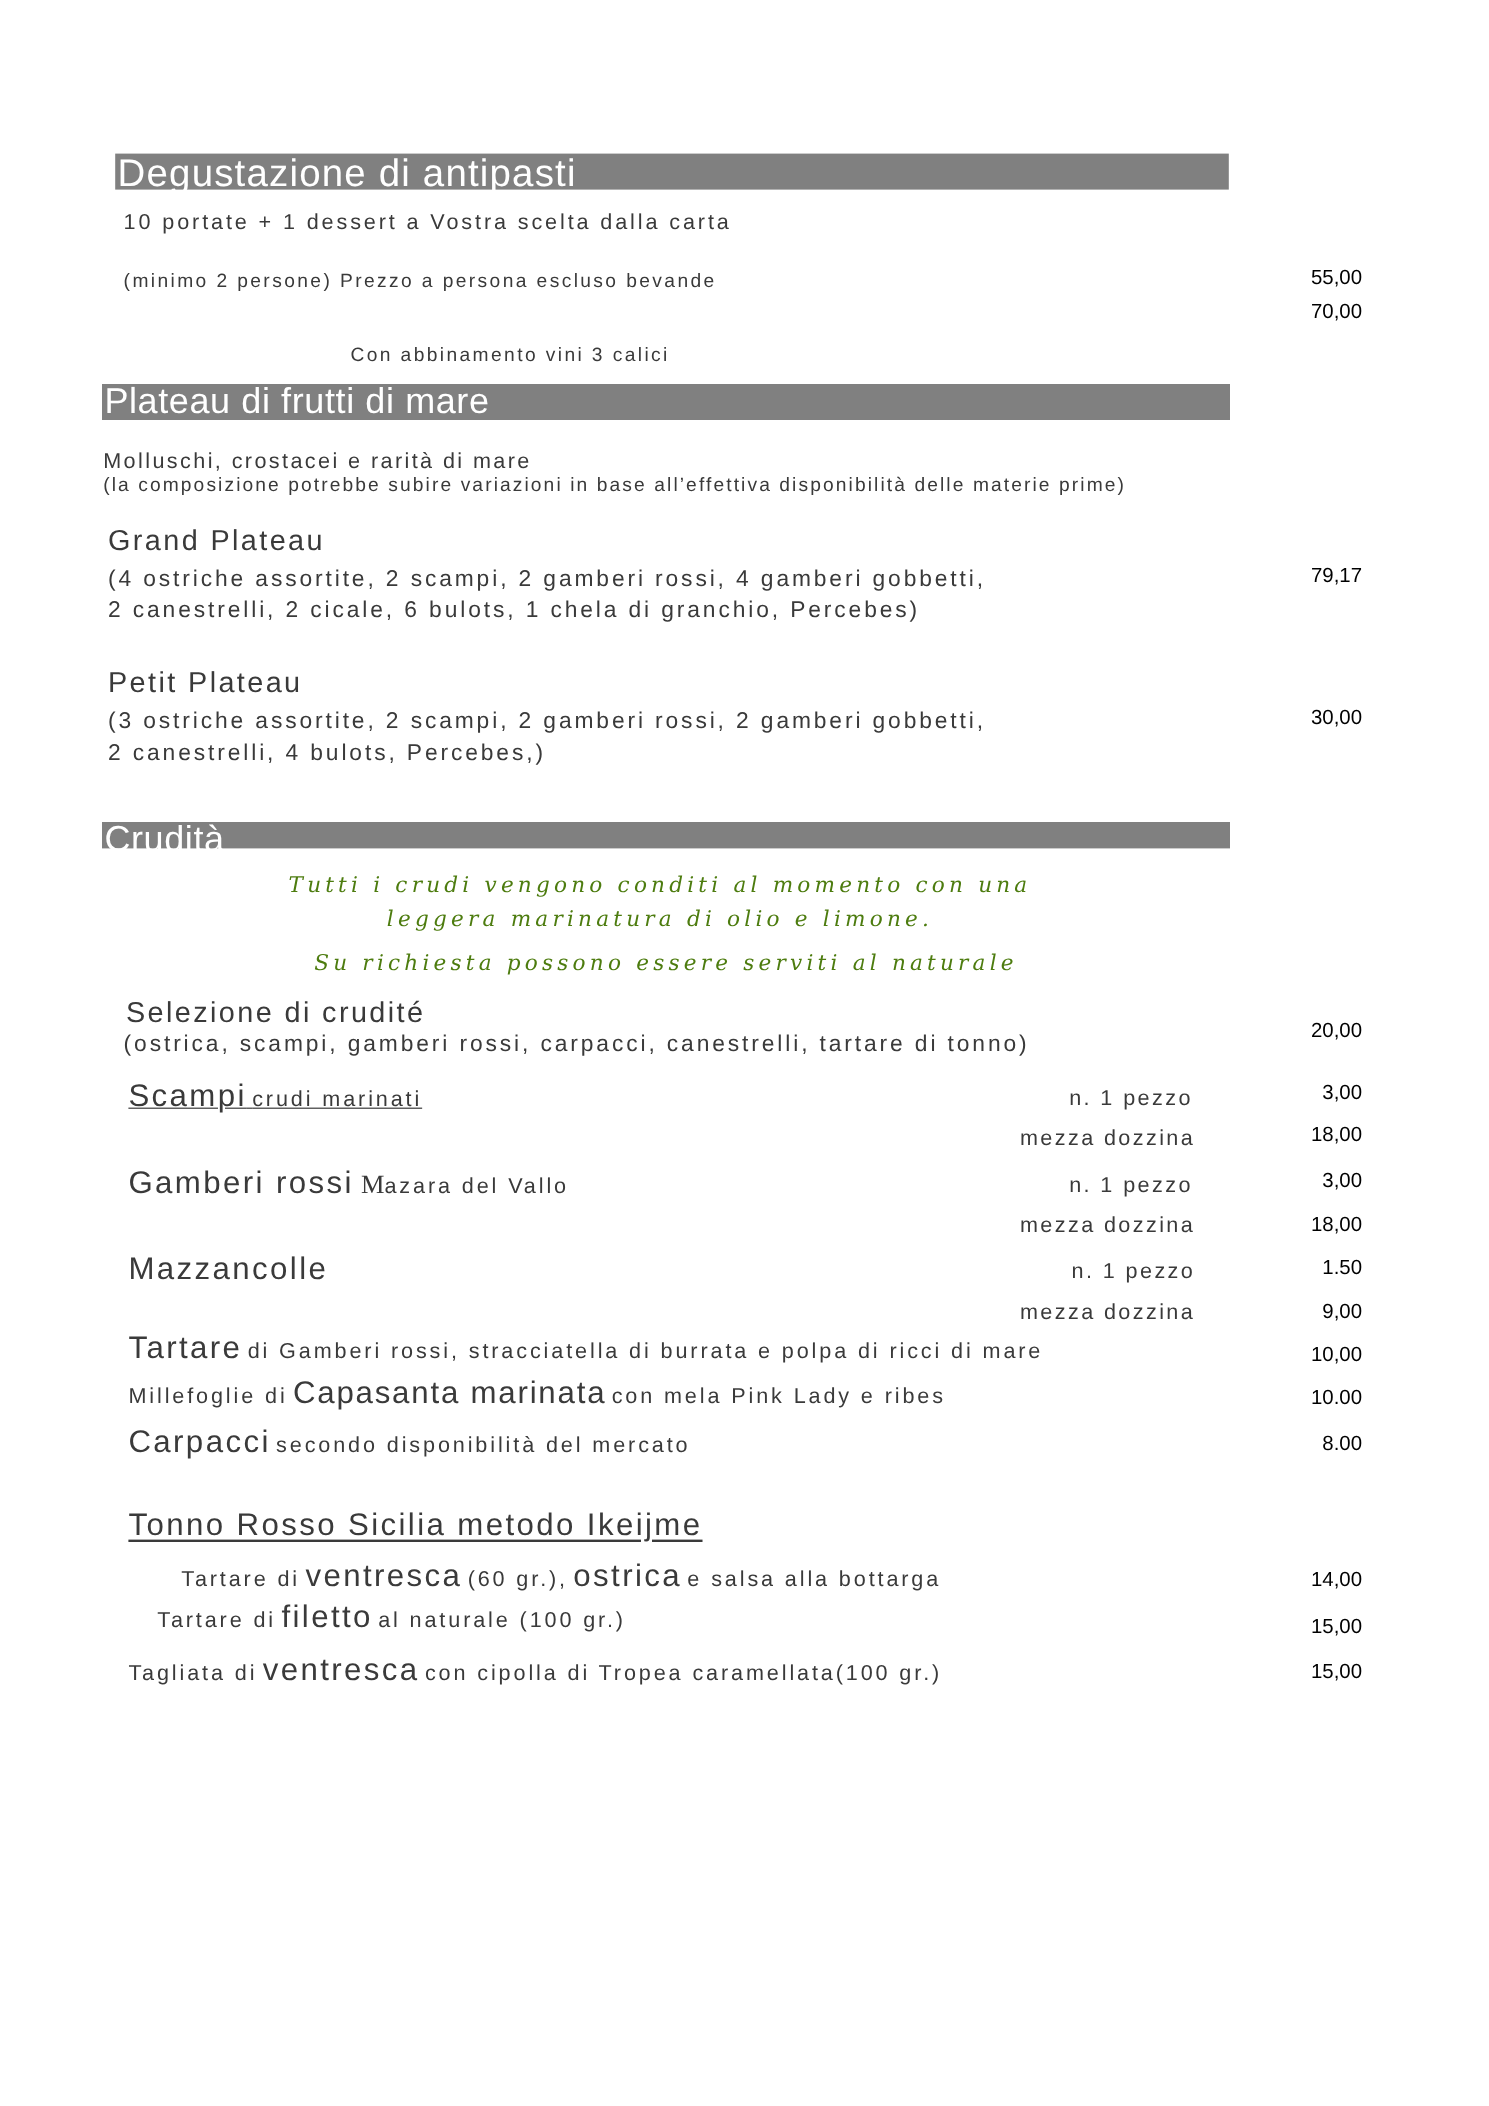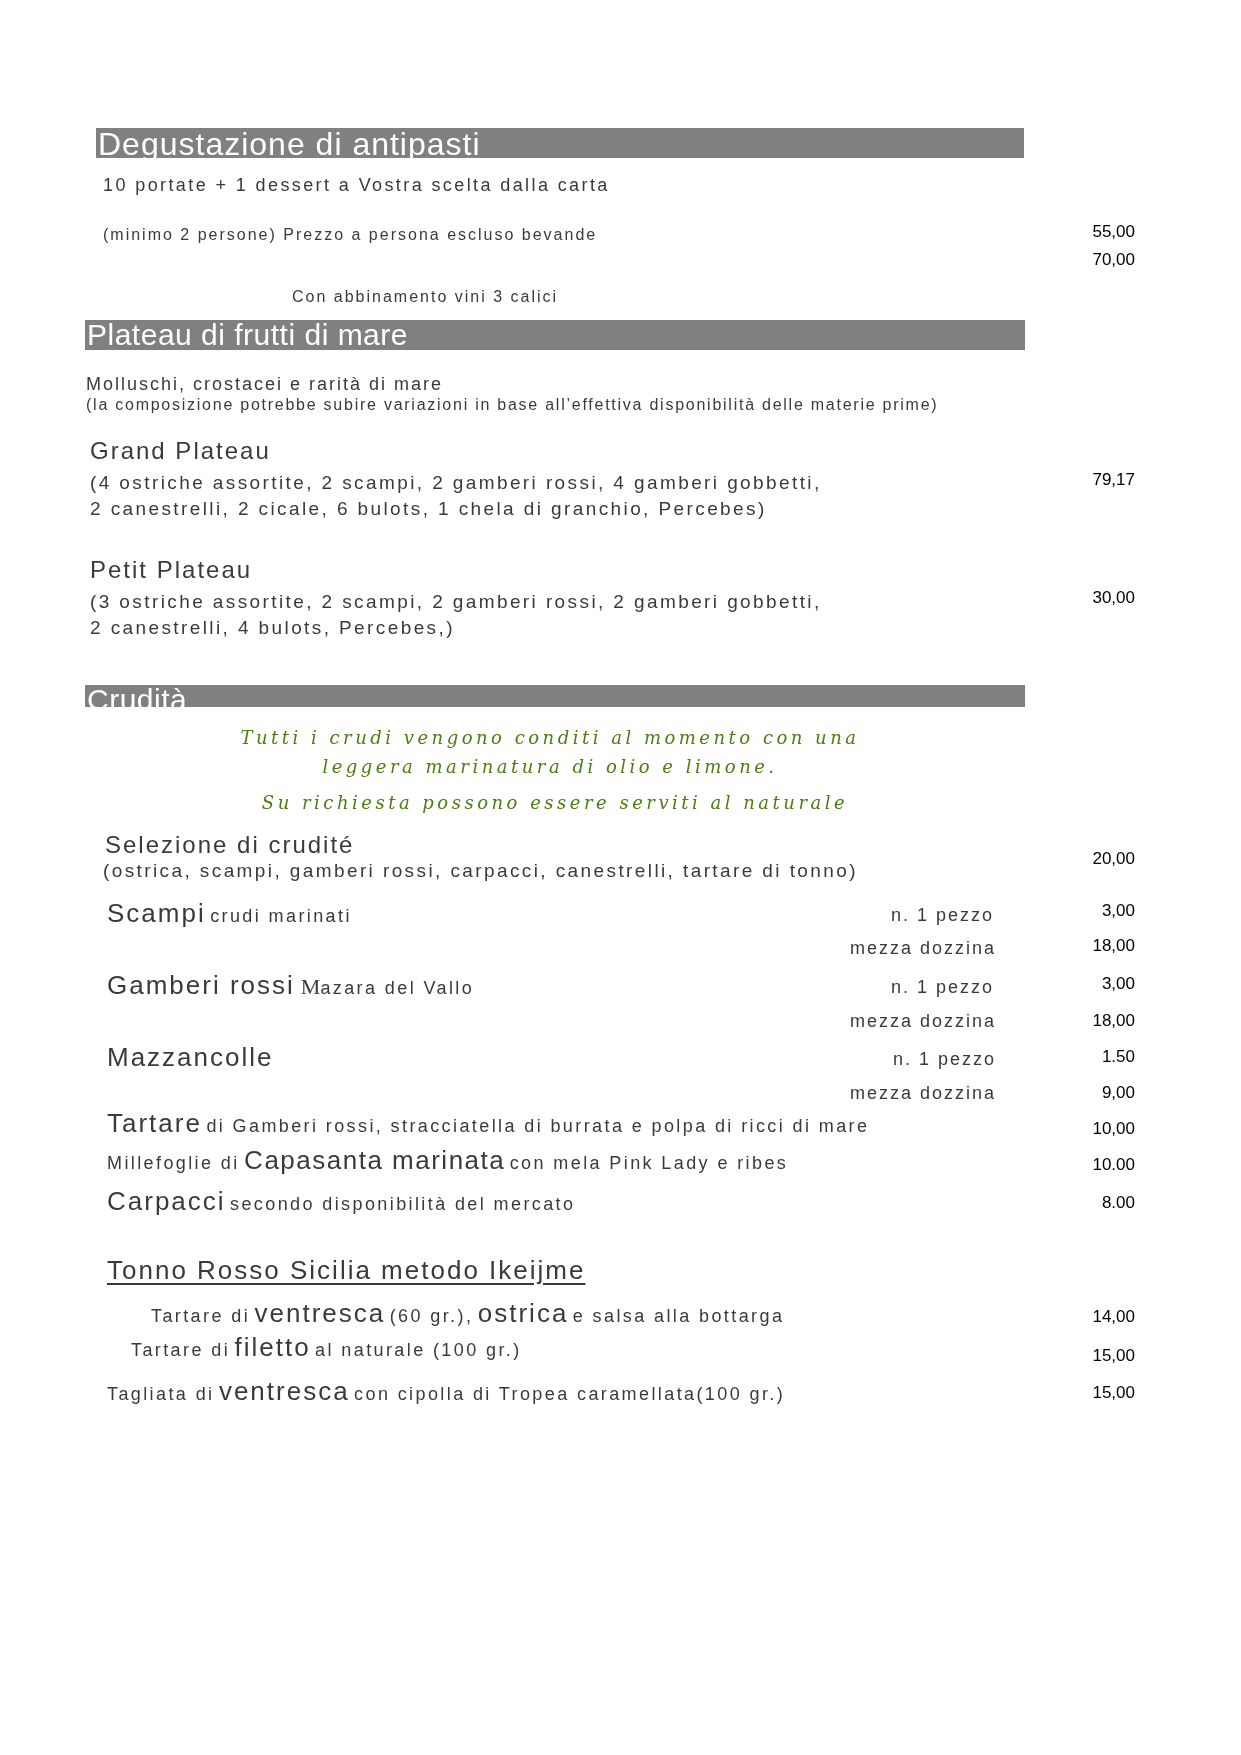--- a/index.html
+++ b/index.html
@@ -49,21 +49,21 @@
   <span class="t" style="font-size:30px;">Crudità</span>
 </div>
 <div class="abs italic-serif" style="left:0; width:1100px; text-align:center; top:727px;">Tutti i crudi vengono conditi al momento con una</div>
 <div class="abs italic-serif" style="left:0; width:1100px; text-align:center; top:756px;">leggera marinatura di olio e limone.</div>
 <div class="abs italic-serif" style="left:0; width:1110px; text-align:center; top:792px;">Su richiesta possono essere serviti al naturale</div>
 
 <div class="abs big" style="left:105px; top:831px; font-size:24px;">Selezione di crudité</div>
 <div class="abs med" style="left:103px; top:860px;">(ostrica, scampi, gamberi rossi, carpacci, canestrelli, tartare di tonno)</div>
 <div class="price" style="top:849px;">20,00</div>
 
-<div class="abs" style="left:107px; top:898px;">
+<div class="abs" style="left:107px; top:898px;text-decoration:underline;">
   <span class="big">Scampi</span>
   <span class="med" style="font-size:18px;">crudi marinati</span>
 </div>
 <div class="qty" style="top:905px; right:247px;">n. 1 pezzo</div>
 <div class="price" style="top:901px;">3,00</div>
 <div class="qty" style="top:938px; right:245px;">mezza dozzina</div>
 <div class="price" style="top:936px;">18,00</div>
 
 <div class="abs" style="left:107px; top:970px;">
   <span class="big">Gamberi rossi</span><span style="font-family:'Liberation Serif', serif; font-size:22px; margin-left:6px;">M</span><span class="med" style="font-size:18px;">azara del Vallo</span>

